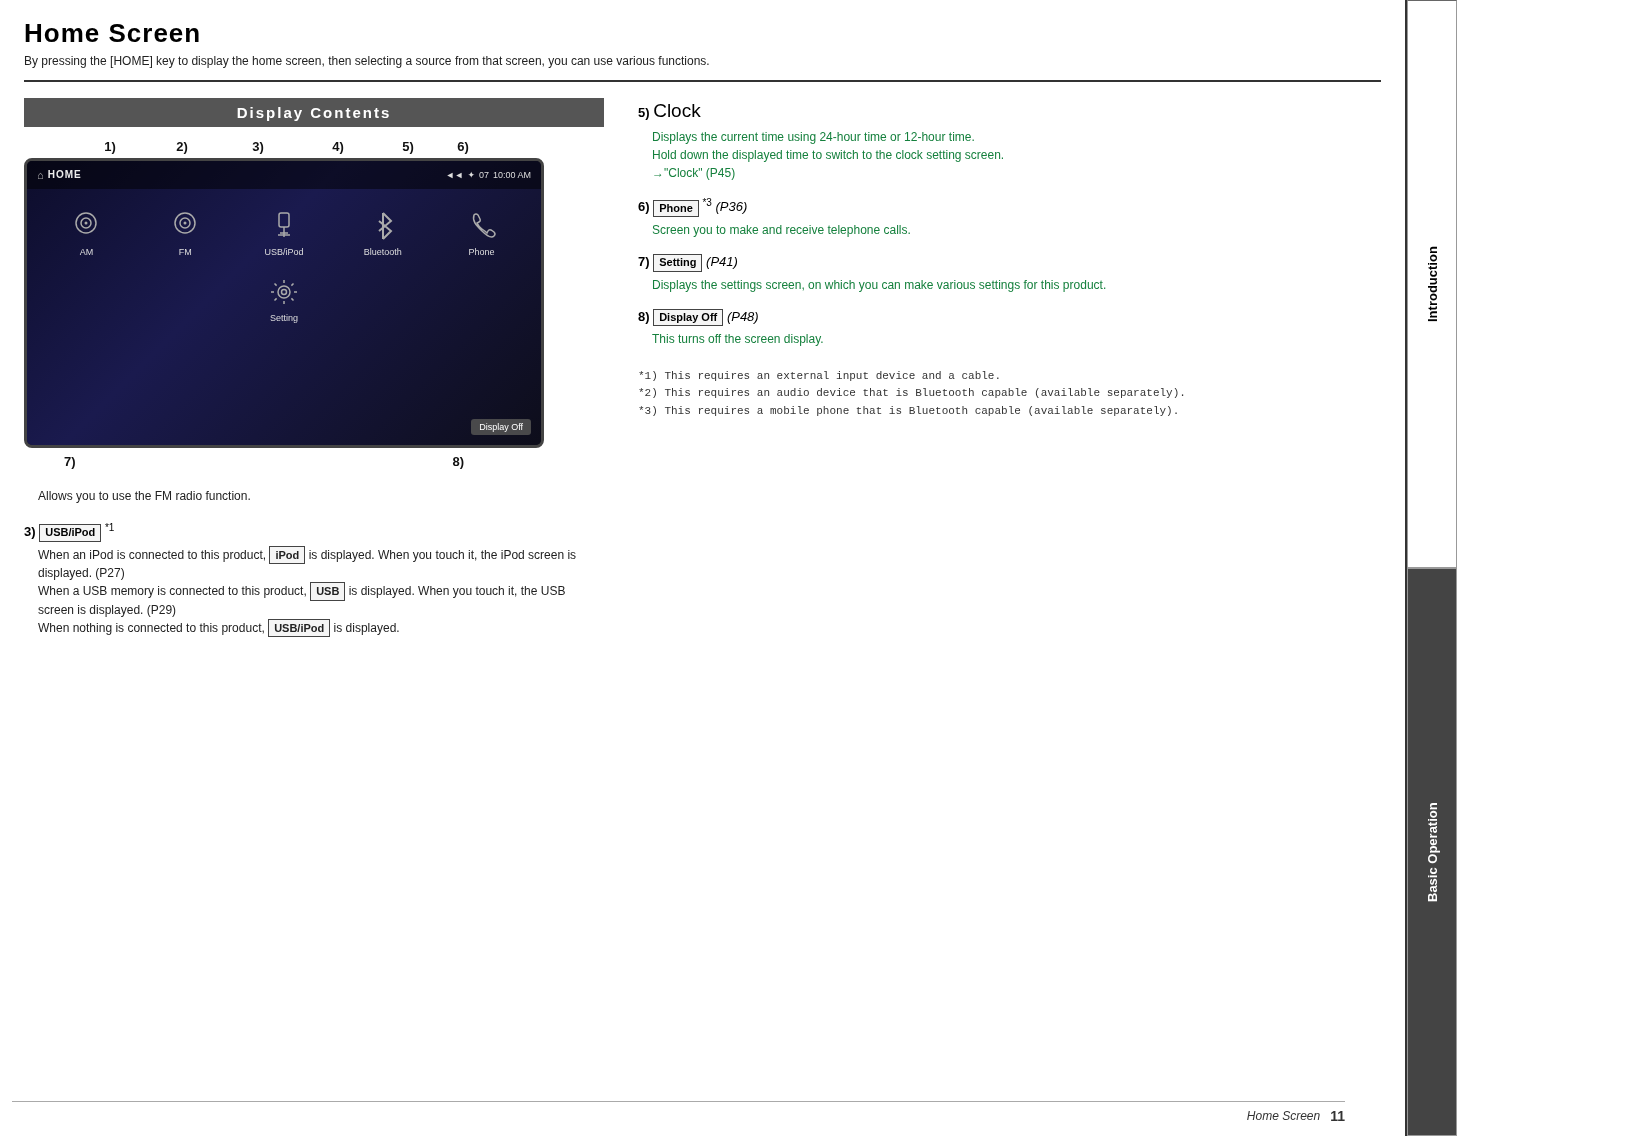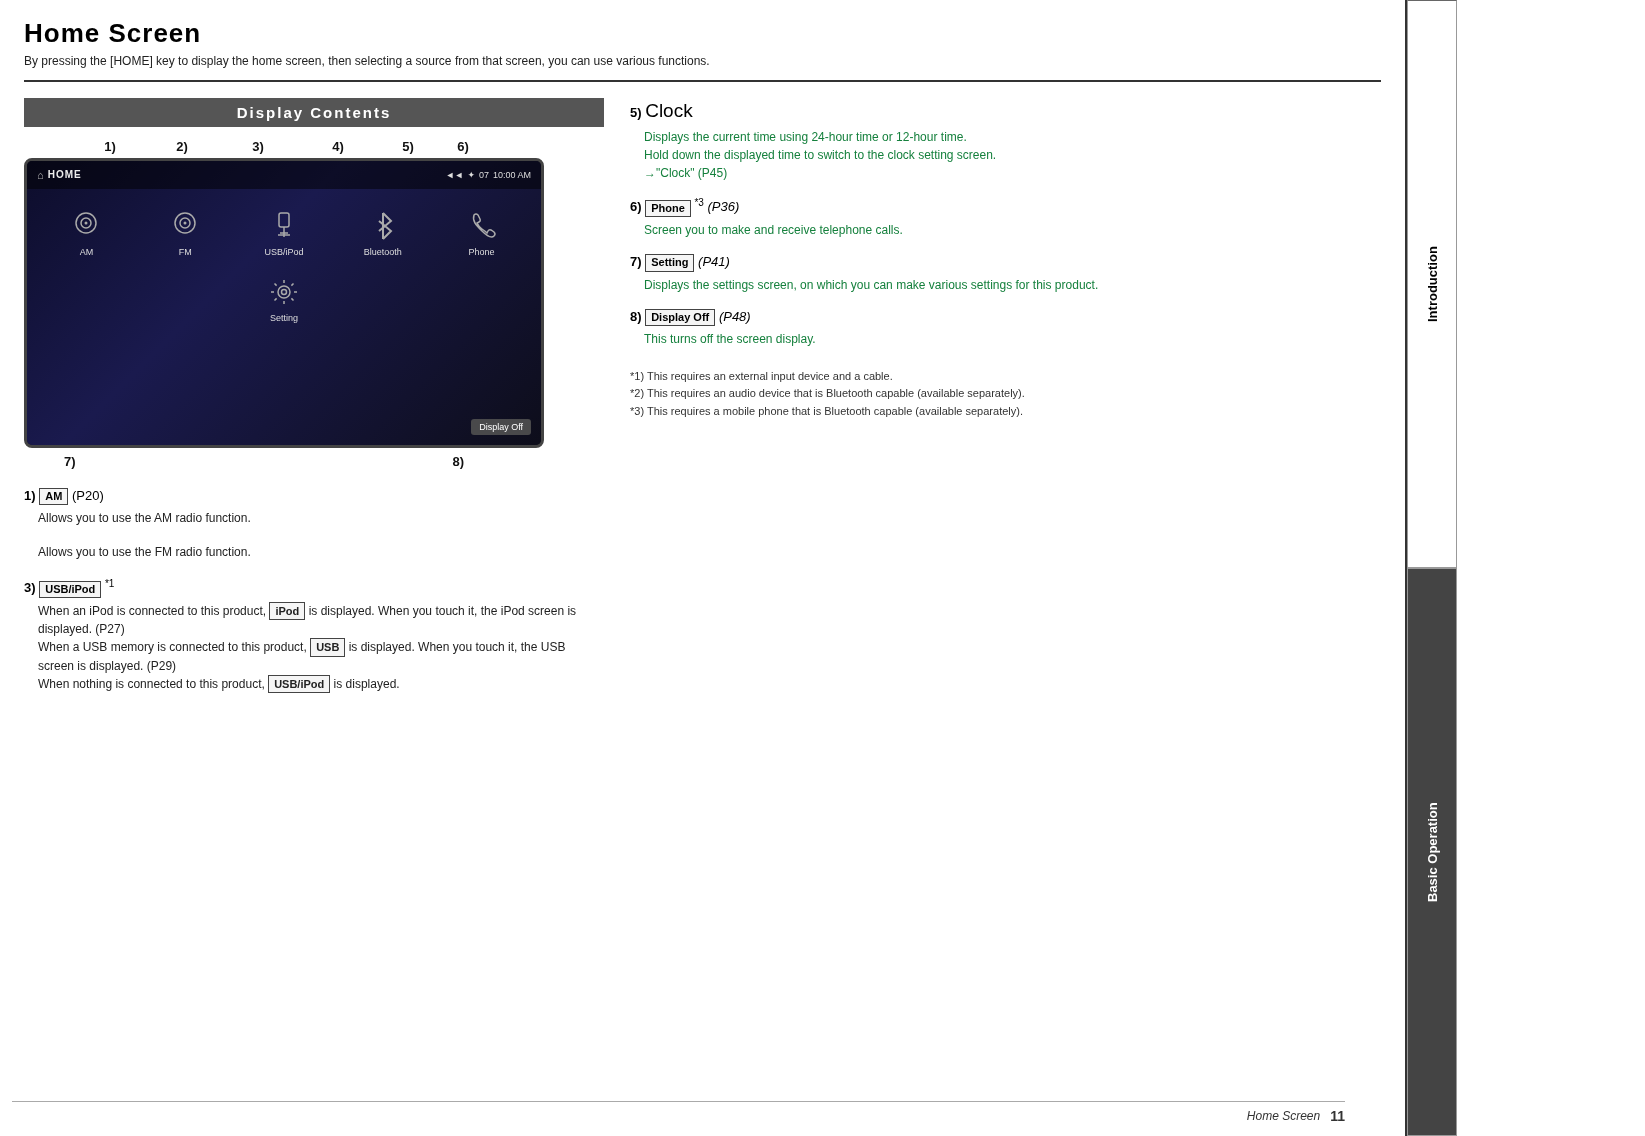--- a/index.html
+++ b/index.html
@@ -72,21 +72,21 @@
 
     .page-subtitle {
       font-size: 12px;
       line-height: 1.4;
       color: #222;
     }
 
     
     .two-column {
       display: flex;
-      gap: 26px;
+      gap: 34px;
     }
 
     .left-column {
       width: 580px;
       flex-shrink: 0;
     }
 
     .right-column {
       flex: 1;
     }
@@ -161,20 +161,21 @@
       line-height: 1.5;
       color: #15803d;
       padding-left: 14px;
     }
 
     .footnotes {
       margin-top: 20px;
       font-size: 11px;
       line-height: 1.6;
       color: #333;
+      font-family: Liberation Mono, monospace;
     }
 
     
     .page-footer {
       position: absolute;
       bottom: 12px;
       right: 60px;
       display: flex;
       align-items: center;
       gap: 10px;
@@ -427,28 +428,20 @@
           </div>
 
           <div style="display:flex; justify-content:space-between; padding: 6px 40px 0 40px; width:480px;">
             <div class="indicator-num">7)</div>
             <div class="indicator-num">8)</div>
           </div>
         </div>
 
         <div class="items-list">
 
-          <div class="item-entry">
-            <div class="item-header">
-              <span class="item-header-num">1)</span>
-              <span class="badge">AM</span>
-              <span> (P20)</span>
-            </div>
-            <div class="item-text">Allows you to use the AM radio function.</div>
-          </div>
 
           <div class="item-entry">
             <div class="item-text">Allows you to use the FM radio function.</div>
           </div>
 
           <div class="item-entry">
             <div class="item-header">
               <span class="item-header-num">3)</span>
               <span class="badge">USB/iPod</span>
               <span style="font-size:10px; vertical-align:super;"> *1</span>

